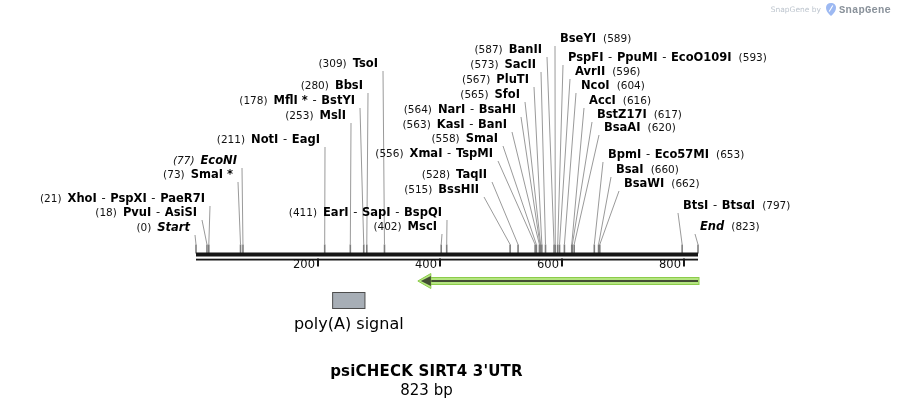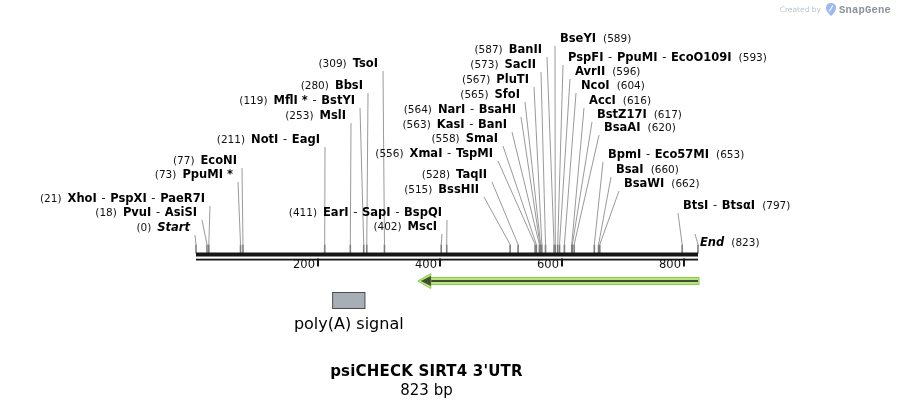--- a/index.html
+++ b/index.html
@@ -113,25 +113,25 @@
       <rect x="428.8566221142163" y="277.5" width="270.1433778857837" height="7" fill="#b5e581" stroke="#8ccc4a" stroke-width="1"></rect>
       <line x1="424.8566221142163" y1="281" x2="698" y2="281" stroke="#424d33" stroke-width="1.8"></line>
       <polygon points="417.8566221142163,281 430.8566221142163,273.5 430.8566221142163,288.5" fill="#b5e581" stroke="#8ccc4a" stroke-width="1"></polygon>
       <polygon points="420.8566221142163,281 430.8566221142163,276 430.8566221142163,286" fill="#424d33"></polygon>
       <rect x="332.6318347509113" y="292.5" width="32.328068043742405" height="16" fill="#a7aeb6" stroke="#4d4d4d" stroke-width="1"></rect>
     </svg>
 
   <div id="labels">
       <div class="site" style="top: 57px; right: 520px;"><span class="num pre">(309)</span><span class="nm">TsoI</span></div>
       <div class="site" style="top: 79px; right: 535px;"><span class="num pre">(280)</span><span class="nm">BbsI</span></div>
-      <div class="site" style="top: 94px; right: 543px;"><span class="num pre">(119)</span><span class="nm">MflI *</span><span class="sep"> - </span><span class="nm">BstYI</span></div>
+      <div class="site" style="top: 94px; right: 543px;"><span class="num pre">(178)</span><span class="nm">MflI *</span><span class="sep"> - </span><span class="nm">BstYI</span></div>
       <div class="site" style="top: 109px; right: 552px;"><span class="num pre">(253)</span><span class="nm">MslI</span></div>
       <div class="site" style="top: 133px; right: 578px;"><span class="num pre">(211)</span><span class="nm">NotI</span><span class="sep"> - </span><span class="nm">EagI</span></div>
-      <div class="site" style="top: 154px; right: 661px;"><span class="num pre">(77)</span><span class="nm">EcoNI</span></div>
-      <div class="site" style="top: 168px; right: 665px;"><span class="num pre">(73)</span><span class="nm">PpuMI *</span></div>
+      <div class="site" style="top: 154px; right: 661px; font-style: italic;"><span class="num pre">(77)</span><span class="nm">EcoNI</span></div>
+      <div class="site" style="top: 168px; right: 665px;"><span class="num pre">(73)</span><span class="nm">SmaI *</span></div>
       <div class="site" style="top: 192px; right: 693px;"><span class="num pre">(21)</span><span class="nm">XhoI</span><span class="sep"> - </span><span class="nm">PspXI</span><span class="sep"> - </span><span class="nm">PaeR7I</span></div>
       <div class="site" style="top: 206px; right: 701px;"><span class="num pre">(18)</span><span class="nm">PvuI</span><span class="sep"> - </span><span class="nm">AsiSI</span></div>
       <div class="site terminus" style="top: 221px; right: 708px;"><span class="num pre">(0)</span><span class="nm">Start</span></div>
       <div class="site" style="top: 43px; right: 356px;"><span class="num pre">(587)</span><span class="nm">BanII</span></div>
       <div class="site" style="top: 58px; right: 362px;"><span class="num pre">(573)</span><span class="nm">SacII</span></div>
       <div class="site" style="top: 73px; right: 369px;"><span class="num pre">(567)</span><span class="nm">PluTI</span></div>
       <div class="site" style="top: 88px; right: 378px;"><span class="num pre">(565)</span><span class="nm">SfoI</span></div>
       <div class="site" style="top: 103px; right: 382px;"><span class="num pre">(564)</span><span class="nm">NarI</span><span class="sep"> - </span><span class="nm">BsaHI</span></div>
       <div class="site" style="top: 118px; right: 391px;"><span class="num pre">(563)</span><span class="nm">KasI</span><span class="sep"> - </span><span class="nm">BanI</span></div>
       <div class="site" style="top: 132px; right: 400px;"><span class="num pre">(558)</span><span class="nm">SmaI</span></div>
@@ -144,30 +144,30 @@
       <div class="site" style="top: 51px; left: 568px;"><span class="nm">PspFI</span><span class="sep"> - </span><span class="nm">PpuMI</span><span class="sep"> - </span><span class="nm">EcoO109I</span><span class="num post">(593)</span></div>
       <div class="site" style="top: 65px; left: 575px;"><span class="nm">AvrII</span><span class="num post">(596)</span></div>
       <div class="site" style="top: 79px; left: 581px;"><span class="nm">NcoI</span><span class="num post">(604)</span></div>
       <div class="site" style="top: 94px; left: 589px;"><span class="nm">AccI</span><span class="num post">(616)</span></div>
       <div class="site" style="top: 108px; left: 597px;"><span class="nm">BstZ17I</span><span class="num post">(617)</span></div>
       <div class="site" style="top: 121px; left: 604px;"><span class="nm">BsaAI</span><span class="num post">(620)</span></div>
       <div class="site" style="top: 148px; left: 608px;"><span class="nm">BpmI</span><span class="sep"> - </span><span class="nm">Eco57MI</span><span class="num post">(653)</span></div>
       <div class="site" style="top: 163px; left: 616px;"><span class="nm">BsaI</span><span class="num post">(660)</span></div>
       <div class="site" style="top: 177px; left: 624px;"><span class="nm">BsaWI</span><span class="num post">(662)</span></div>
       <div class="site" style="top: 199px; left: 683px;"><span class="nm">BtsI</span><span class="sep"> - </span><span class="nm">BtsαI</span><span class="num post">(797)</span></div>
-      <div class="site terminus" style="top: 236px; left: 700px;"><span class="nm">End</span><span class="num post">(823)</span></div>
+      <div class="site terminus" style="top: 220px; left: 700px;"><span class="nm">End</span><span class="num post">(823)</span></div>
     </div>
 
   <div class="feature-label" id="feature-label" style="left: 278.796px; width: 140px; top: 314px;">poly(A) signal</div>
 
   <div class="title-block map-title">psiCHECK SIRT4 3'UTR</div>
   <div class="title-block map-subtitle">823 bp</div>
 
   <div class="wm">
-    <span class="created">Created by</span>
+    <span class="created">SnapGene by</span>
     <svg width="10" height="13" viewBox="0 0 10 13">
       <path d="M5,0 C8,0 10,2 10,4.6 C10,8.6 7,11.4 5,13 C3,11.4 0,8.6 0,4.6 C0,2 2,0 5,0 Z" fill="#9db9f2"></path>
       <path d="M3.2,8.5 L6.8,2.5" stroke="#ffffff" stroke-width="1.1" fill="none"></path>
     </svg>
     <span class="brand">SnapGene</span>
   </div>
 <div class="axis-num" style="right: 583.007px; top: 259px;">200</div>
     <div class="axis-num" style="right: 461.015px; top: 259px;">400</div>
     <div class="axis-num" style="right: 339.022px; top: 259px;">600</div>
     <div class="axis-num" style="right: 217.029px; top: 259px;">800</div>

